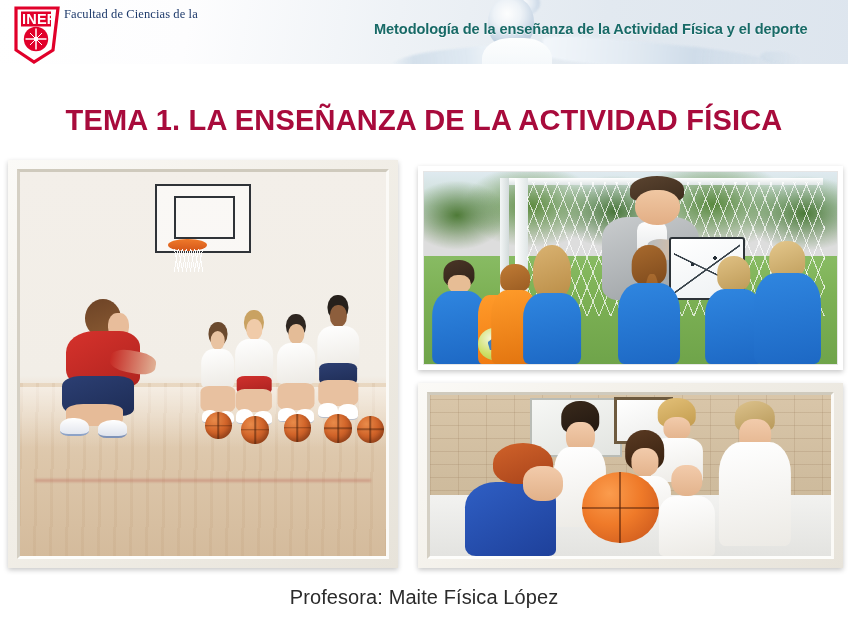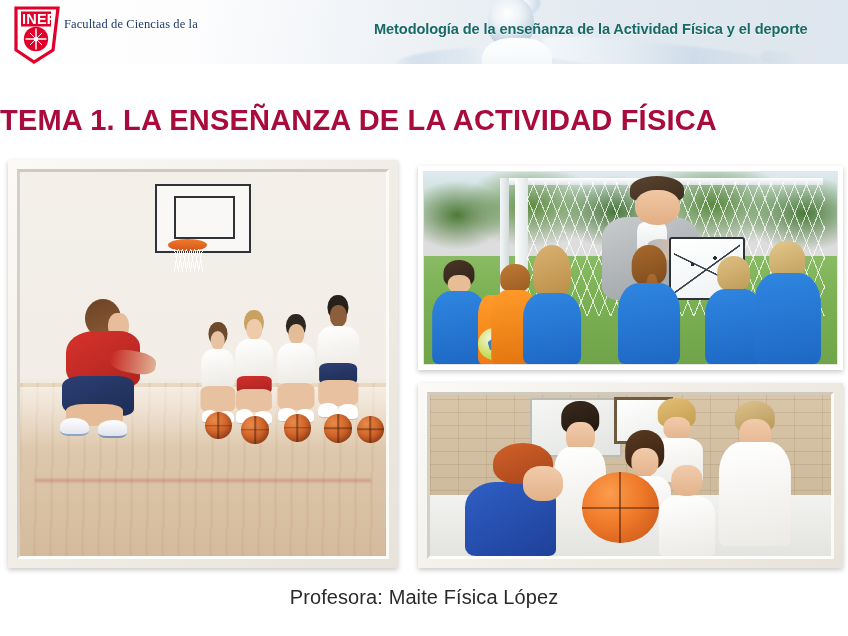--- a/index.html
+++ b/index.html
@@ -58,21 +58,21 @@
   .bf-hand{
     position:absolute;left:330px;top:58px;width:42px;height:14px;
     background:linear-gradient(90deg,rgba(205,219,232,.7),rgba(226,236,245,0));
     border-radius:50%;filter:blur(1px);transform:rotate(9deg);
   }
 
   
   .logo{position:absolute;left:12px;top:6px;width:52px;height:58px;}
   .logo svg{display:block;}
 
-  .fac-text{position:absolute;left:64px;top:17px;}
+  .fac-text{position:absolute;left:64px;top:7px;}
   .fac-line1{
     font-family:"Liberation Serif", serif;
     font-size:12.5px;color:#1e3a6b;letter-spacing:.1px;line-height:14px;
     white-space:nowrap;
   }
   .fac-line2{
     font-family:"Liberation Serif", serif;
     font-size:19.5px;color:#1b3566;line-height:23px;letter-spacing:0px;
     white-space:nowrap;margin-top:1px;
   }
@@ -80,21 +80,21 @@
   .banner-title{
     position:absolute;left:374px;top:21px;
     font-size:14.6px;font-weight:bold;color:#186a67;
     white-space:nowrap;letter-spacing:-0.1px;
     text-shadow:0 1px 0 rgba(255,255,255,.65);
   }
 
   
   .main-title{
     position:absolute;left:0;top:104px;width:848px;
-    text-align:left;
+    text-align:center;
     font-size:29px;font-weight:bold;color:#a80b3c;
     letter-spacing:.2px;white-space:nowrap;
   }
 
   
   .frame{
     position:absolute;
     background:linear-gradient(135deg,#fbfaf7 0%,#f2efe8 42%,#e7e3da 100%);
     box-shadow:0 2px 5px rgba(0,0,0,.22);
     padding:9px;box-sizing:border-box;

